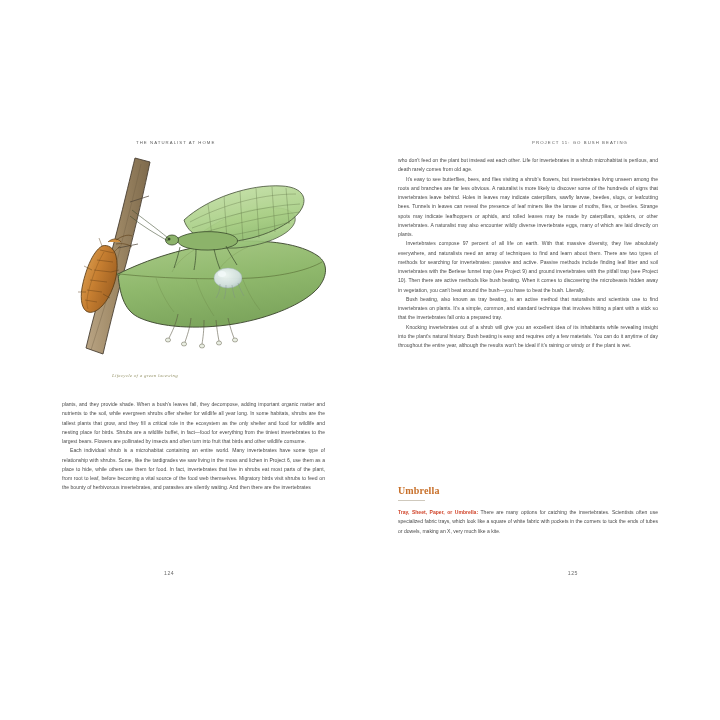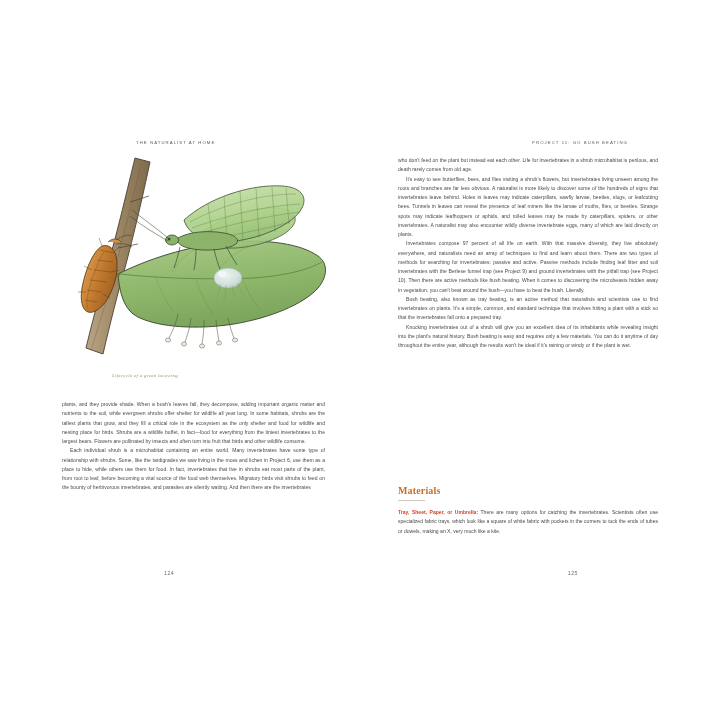--- a/index.html
+++ b/index.html
@@ -286,21 +286,21 @@
 
     <div class="col" id="col-right">
       <p>who don't feed on the plant but instead eat each other. Life for invertebrates in a shrub microhabitat is perilous, and death rarely comes from old age.</p>
       <p>It's easy to see butterflies, bees, and flies visiting a shrub's flowers, but invertebrates living unseen among the roots and branches are far less obvious. A naturalist is more likely to discover some of the hundreds of signs that invertebrates leave behind. Holes in leaves may indicate caterpillars, sawfly larvae, beetles, slugs, or leafcutting bees. Tunnels in leaves can reveal the presence of leaf miners like the larvae of moths, flies, or beetles. Strange spots may indicate leafhoppers or aphids, and rolled leaves may be made by caterpillars, spiders, or other invertebrates. A naturalist may also encounter wildly diverse invertebrate eggs, many of which are laid directly on plants.</p>
       <p>Invertebrates compose 97 percent of all life on earth. With that massive diversity, they live absolutely everywhere, and naturalists need an array of techniques to find and learn about them. There are two types of methods for searching for invertebrates: passive and active. Passive methods include finding leaf litter and soil invertebrates with the Berlese funnel trap (see Project 9) and ground invertebrates with the pitfall trap (see Project 10). Then there are active methods like bush beating. When it comes to discovering the microbeasts hidden away in vegetation, you can't beat around the bush—you have to beat the bush. Literally.</p>
       <p>Bush beating, also known as tray beating, is an active method that naturalists and scientists use to find invertebrates on plants. It's a simple, common, and standard technique that involves hitting a plant with a stick so that the invertebrates fall onto a prepared tray.</p>
       <p>Knocking invertebrates out of a shrub will give you an excellent idea of its inhabitants while revealing insight into the plant's natural history. Bush beating is easy and requires only a few materials. You can do it anytime of day throughout the entire year, although the results won't be ideal if it's raining or windy or if the plant is wet.</p>
     </div>
 
     <div id="materials-block">
-      <div id="materials-heading">Materials</div>
+      <div id="materials-heading">Umbrella</div>
       <div id="materials-rule"></div>
       <div id="materials-body">
         <span class="mat-term">Tray, Sheet, Paper, or Umbrella:</span><span> There are many options for catching the invertebrates. Scientists often use specialized fabric trays, which look like a square of white fabric with pockets in the corners to tuck the ends of tubes or dowels, making an X, very much like a kite.</span>
       </div>
     </div>
 
     <div class="folio" id="folio-right">125</div>
   </div>
 
 </div>

